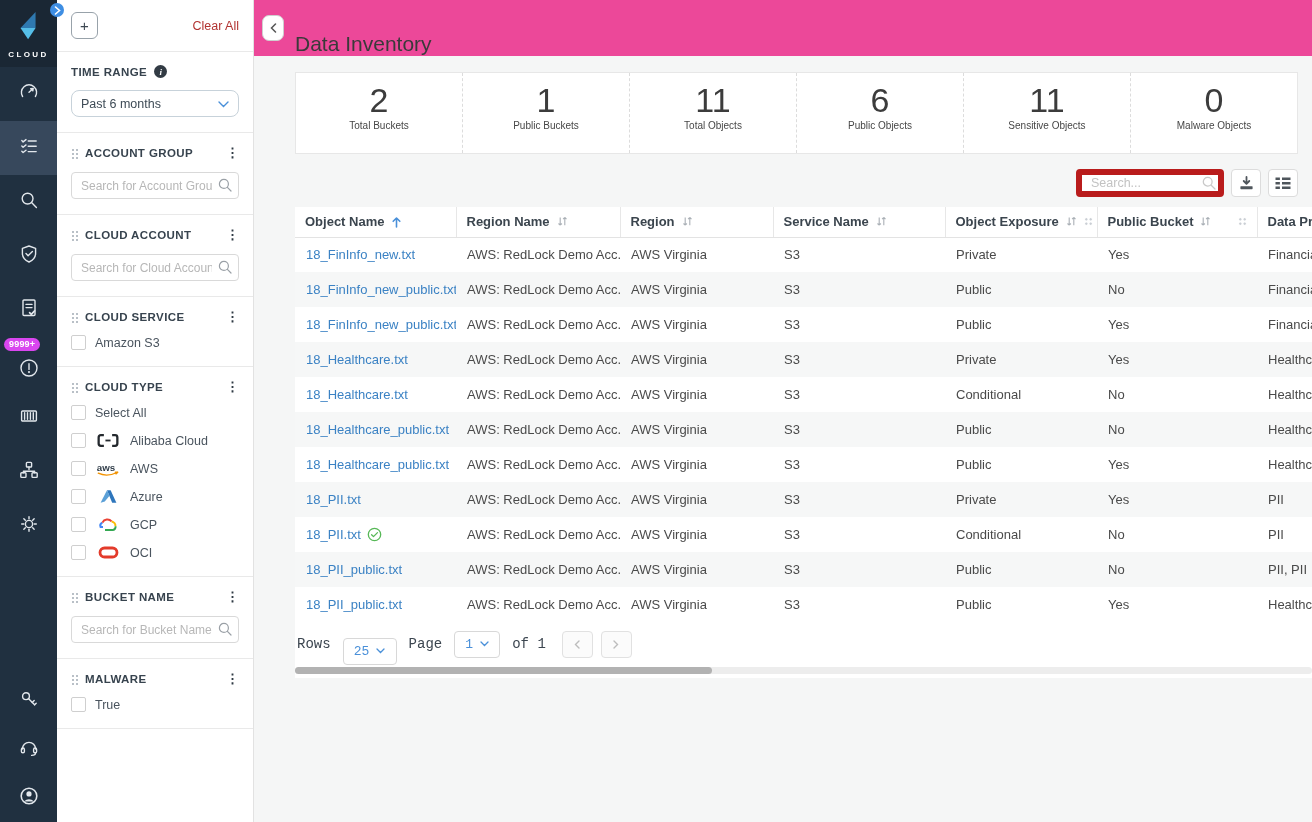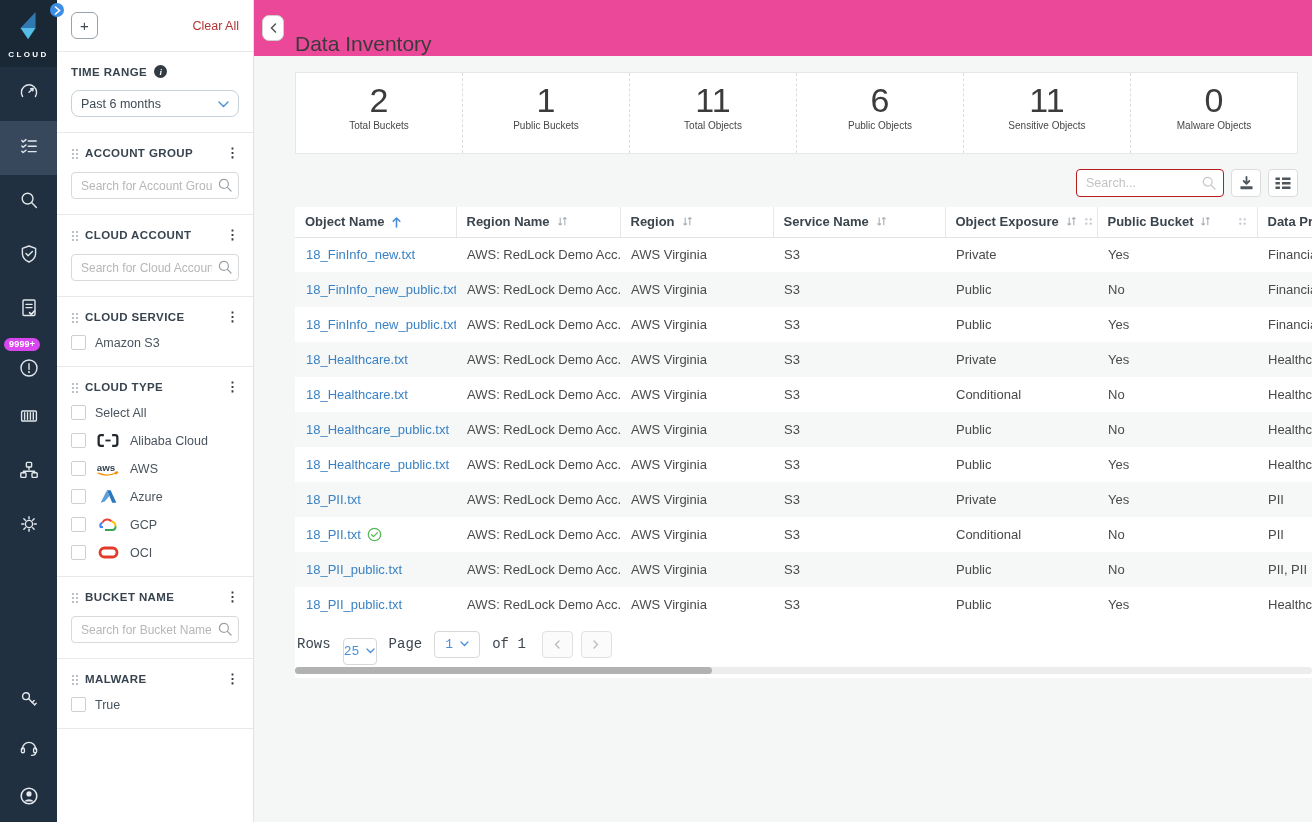--- a/index.html
+++ b/index.html
@@ -50,39 +50,39 @@
   .expand-badge { position:absolute; left:50px; top:3px; width:14px; height:14px; border-radius:50%; background:#3e8ee3; display:flex; align-items:center; justify-content:center; z-index:20; cursor:pointer; }
 
   .stats-card { margin:16px 14px 0 41px; background:#fff; border:1px solid #e7e7e7; display:flex; height:82px; }
   .stat { flex:1; text-align:center; padding-top:9px; }
   .stat + .stat { border-left:1px dashed #dcdcdc; }
   .stat-value { font-size:34px; color:#3c3c3c; line-height:1.1; }
   .stat-label { font-size:10px; color:#474747; margin-top:1px; }
 
   .toolbar { margin:15px 14px 0 41px; display:flex; justify-content:flex-end; align-items:center; gap:7px; height:28px; }
   .tb-search { position:relative; width:148px; height:28px; }
-  .tb-search input { width:100%; height:100%; border:1px solid #b91c1c; border-radius:4px; padding:0 28px 0 9px; font-size:12.5px; font-family:"Liberation Sans",sans-serif; color:#444; outline:none; background:#fff; }
+  .tb-search input { width:100%; height:100%; border:6px solid #b91c1c; border-radius:4px; padding:0 28px 0 9px; font-size:12.5px; font-family:"Liberation Sans",sans-serif; color:#444; outline:none; background:#fff; }
   .tb-search input::placeholder { color:#c3c3c3; }
   .tb-search .mag { position:absolute; right:8px; top:7px; }
   .icon-btn { width:30px; height:28px; background:#fff; border:1px solid #dcdcdc; border-radius:4px; display:flex; align-items:center; justify-content:center; cursor:pointer; }
 
   .table-card { margin:10px 0 0 41px; background:#fff; }
   .table-clip { overflow:hidden; width:100%; }
   table { border-collapse:collapse; table-layout:fixed; width:1122px; }
   thead th { height:30px; font-size:13px; font-weight:bold; color:#3b454e; text-align:left; padding:0 10px; border-bottom:1px solid #e3e3e3; border-right:1px solid #e7e7e7; background:#fff; cursor:pointer; white-space:nowrap; overflow:hidden; }
   thead th .th-inner { display:flex; align-items:center; gap:7px; }
   thead th .th-drag { margin-left:auto; width:9px; height:9px; background-image:radial-gradient(#c6cbd1 1.1px, transparent 1.3px); background-size:4.5px 4.5px; cursor:grab; flex-shrink:0; }
   tbody td { height:35px; font-size:13px; color:#4a4a4a; padding:0 11px; white-space:nowrap; overflow:hidden; }
   tbody tr:nth-child(even) { background:#f6f7f7; }
   a.obj-link { color:#3b82c4; text-decoration:none; cursor:pointer; }
   .verified-ico { vertical-align:-3px; margin-left:6px; }
 
   .pager { display:flex; align-items:center; height:44px; padding-left:2px; gap:12px; font-size:14px; color:#3c4650;font-family:Liberation Mono, monospace; }
   .pager-select { height:27px; border:1px solid #d8d8d8; border-radius:4px; background:#fff; display:inline-flex; align-items:center; justify-content:center; gap:7px; color:#4a90d9; font-size:13px; cursor:pointer; }
-  .pager-select.rows { width:34px;margin-top:14px; }
+  .pager-select.rows { width:54px;margin-top:14px; }
   .pager-select.page { width:46px; }
   .pager-btn { width:31px; height:27px; border:1px solid #e1e1e1; border-radius:4px; background:#fbfbfb; display:inline-flex; align-items:center; justify-content:center; cursor:default; }
   .pager-group { display:flex; gap:8px; margin-left:4px; }
 
   .hscroll { height:12px; padding:1px 0 4px; }
   .hscroll-track { height:7px; background:#ededed; border-radius:4px; position:relative; }
   .hscroll-thumb { position:absolute; left:0; top:0; height:7px; width:417px; background:#b2b2b2; border-radius:4px; cursor:grab; }
 </style>
 </head>
 <body>

